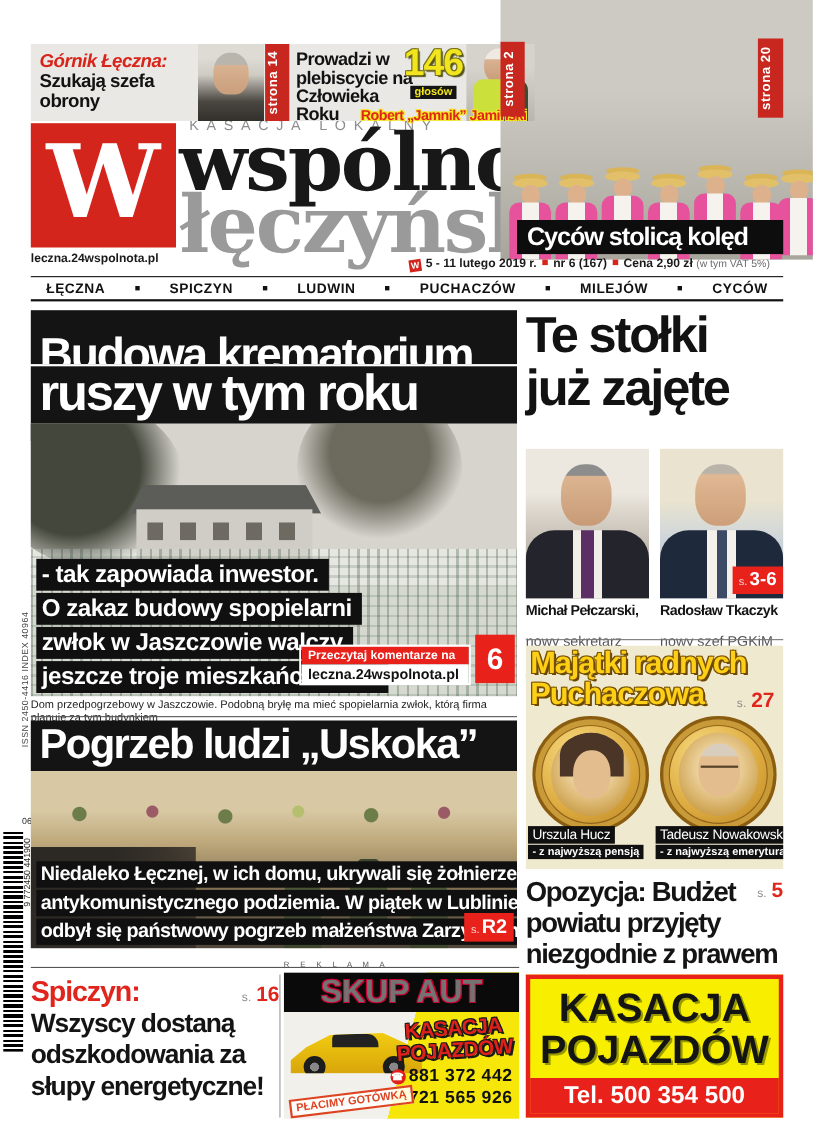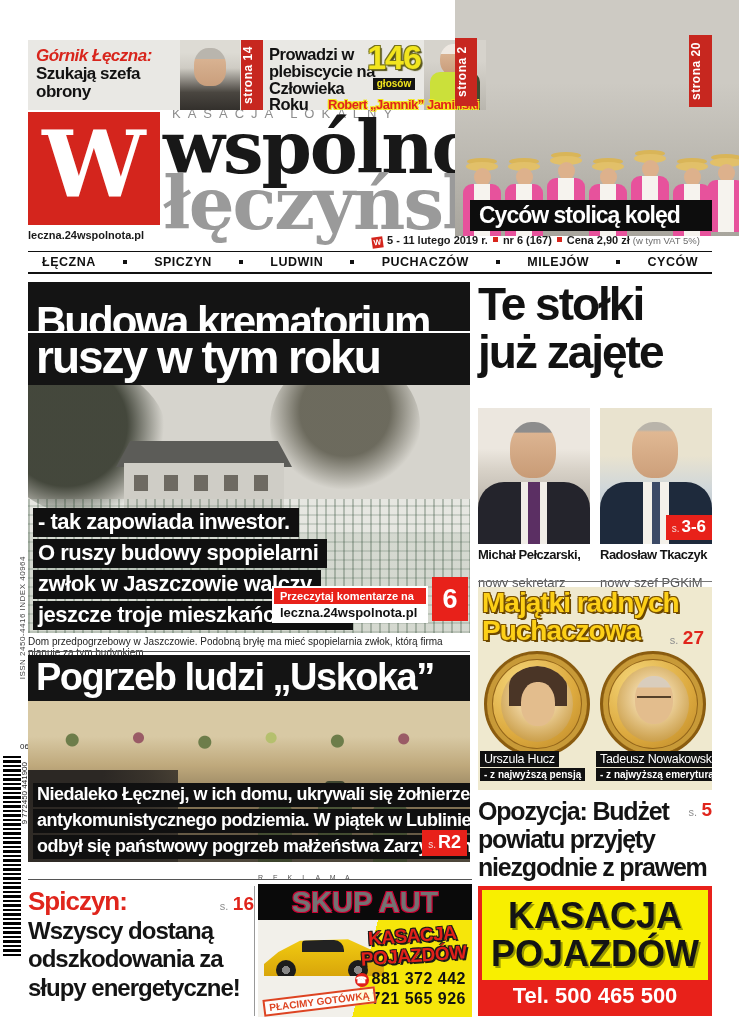--- a/index.html
+++ b/index.html
@@ -339,21 +339,21 @@
 
 <div class="abs lead-photo">
   <div class="lp-tree-l"></div>
   <div class="lp-tree-r"></div>
   <div class="lp-roof"></div>
   <div class="lp-house"></div>
   <div class="lp-windows"></div>
   <div class="lp-fence"></div>
   <div class="deck">
     <div class="deck-line">- tak zapowiada inwestor.</div>
-    <div class="deck-line">O ruszy budowy spopielarni</div>
+    <div class="deck-line">O zakaz budowy spopielarni</div>
     <div class="deck-line">zwłok w Jaszczowie walczy</div>
     <div class="deck-line">jeszcze troje mieszkańców wsi</div>
   </div>
   <div class="comments-box">
     <div class="comments-top">Przeczytaj komentarze na</div>
     <div class="comments-bottom">leczna.24wspolnota.pl</div>
   </div>
   <div class="page6-badge">6</div>
 </div>
 <div class="abs lead-caption">Dom przedpogrzebowy w Jaszczowie. Podobną bryłę ma mieć spopielarnia zwłok, którą firma planuje za tym budynkiem</div>
@@ -486,14 +486,14 @@
   <div class="budget-line">Opozycja: Budżet</div>
   <div class="budget-line">powiatu przyjęty</div>
   <div class="budget-line">niezgodnie z prawem</div>
 </div>
 
 <div class="abs kasacja-ad">
   <div class="kasacja-text">
     <div class="kasacja-line">KASACJA</div>
     <div class="kasacja-line">POJAZDÓW</div>
   </div>
-  <div class="kasacja-tel">Tel. 500 465 500</div>
+  <div class="kasacja-tel">Tel. 500 354 500</div>
 </div>
 
 </body></html>

